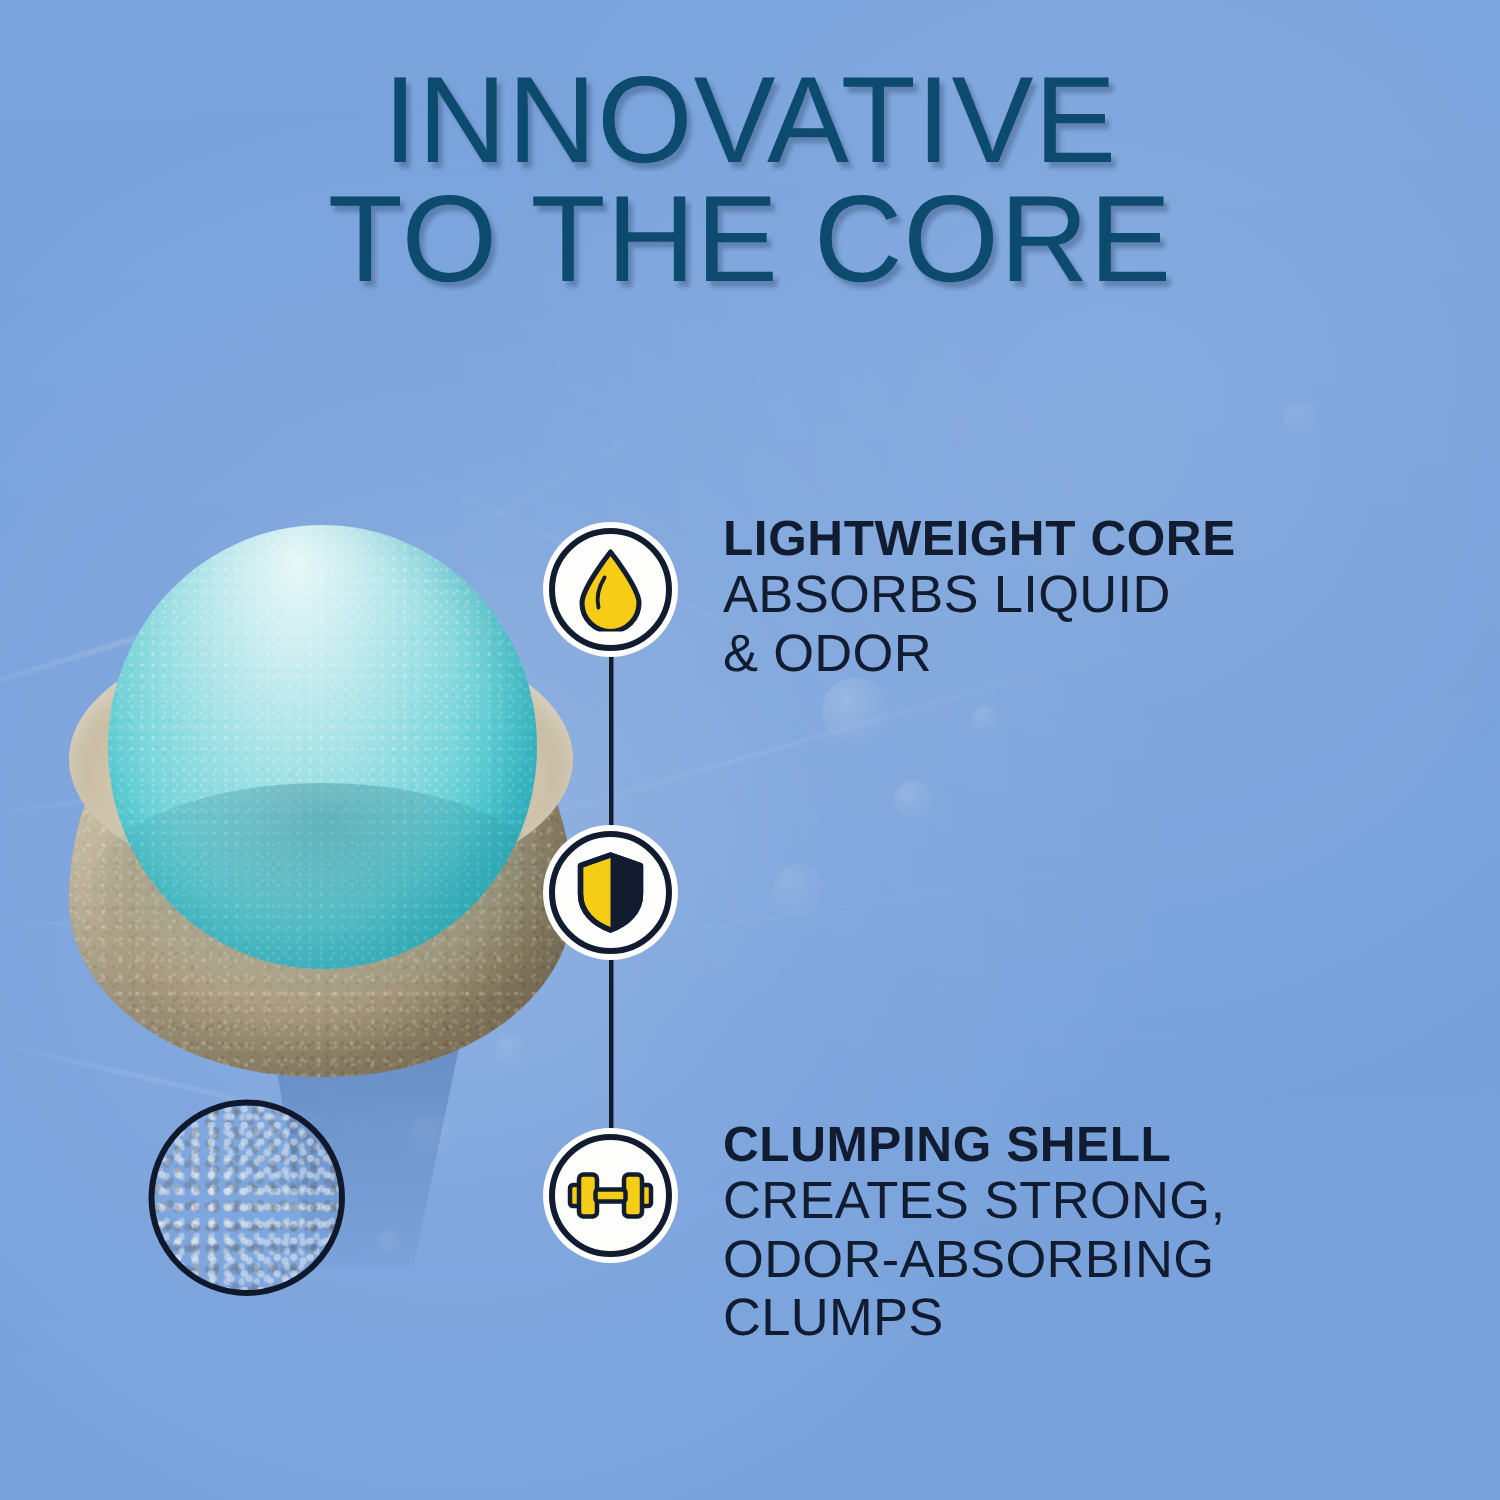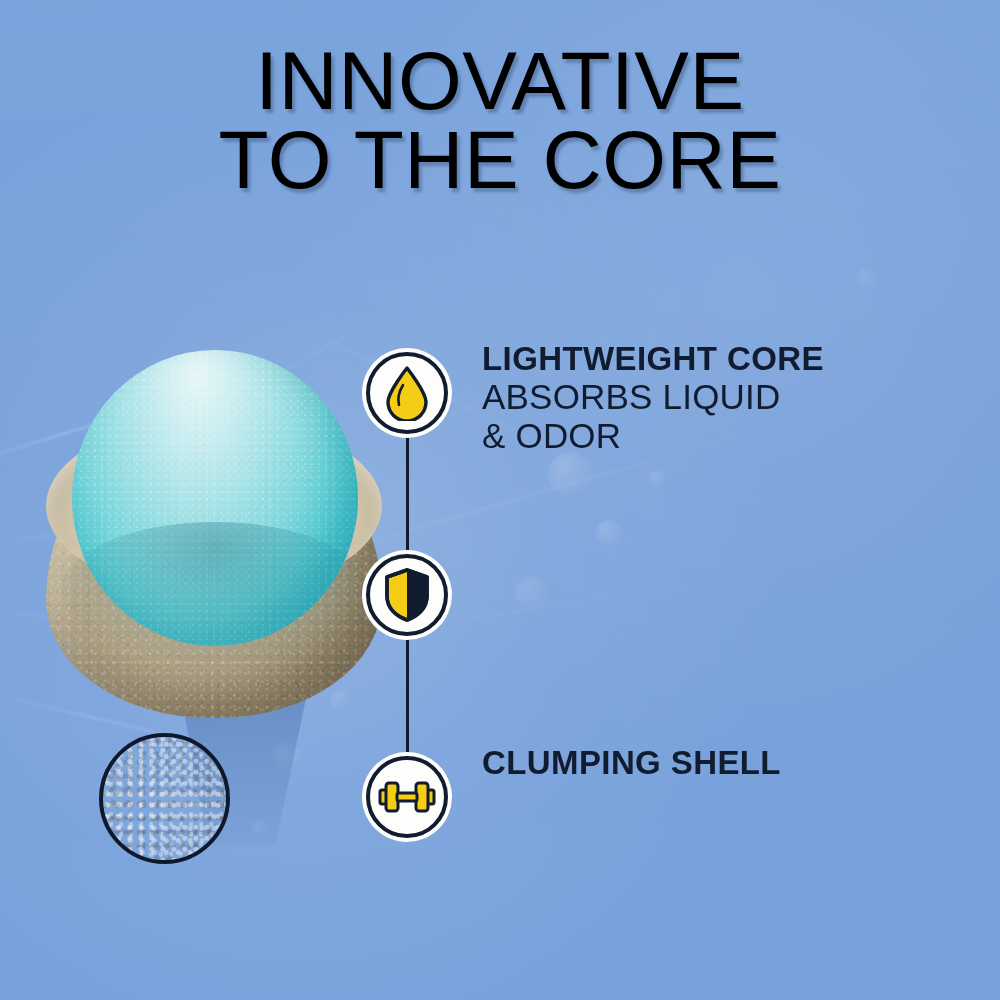--- a/index.html
+++ b/index.html
@@ -62,21 +62,21 @@
   .bk7 { left: 252px; top: 820px; width: 16px; height: 16px; opacity: .28; }
   .bk8 { left: 856px; top: 268px; width: 22px; height: 22px; opacity: .22; }
 
   
   .title {
     position: absolute;
     top: 42px;
     left: 0;
     width: 1000px;
     text-align: center;
-    color: #000000;
+    color: #0c4a6e;
     font-family: "Liberation Sans", sans-serif;
     font-weight: 400;
     font-size: 82px;
     line-height: 0.96;
     letter-spacing: 0.5px;
     text-shadow: 3px 4px 3px rgba(24,45,80,0.30);
     white-space: pre-line;
   }
 
   
@@ -364,17 +364,20 @@
         <svg width="58" height="40" viewBox="0 0 58 40">
           <rect x="2" y="13" width="7" height="14" rx="2" fill="#f5cc16" stroke="#111c30" stroke-width="3"></rect>
           <rect x="49" y="13" width="7" height="14" rx="2" fill="#f5cc16" stroke="#111c30" stroke-width="3"></rect>
           <rect x="8" y="6" width="12" height="28" rx="3" fill="#f5cc16" stroke="#111c30" stroke-width="3"></rect>
           <rect x="38" y="6" width="12" height="28" rx="3" fill="#f5cc16" stroke="#111c30" stroke-width="3"></rect>
           <rect x="19" y="16" width="20" height="8" rx="2" fill="#f5cc16" stroke="#111c30" stroke-width="3"></rect>
         </svg>
       </div>
       <div class="feature-text">
         <div class="feature-title">CLUMPING SHELL</div>
+        <div class="feature-desc">CREATES STRONG,
+ODOR-ABSORBING
+CLUMPS</div>
       </div>
     </div>
 
   </div>
 </div>
 
 </body></html>

